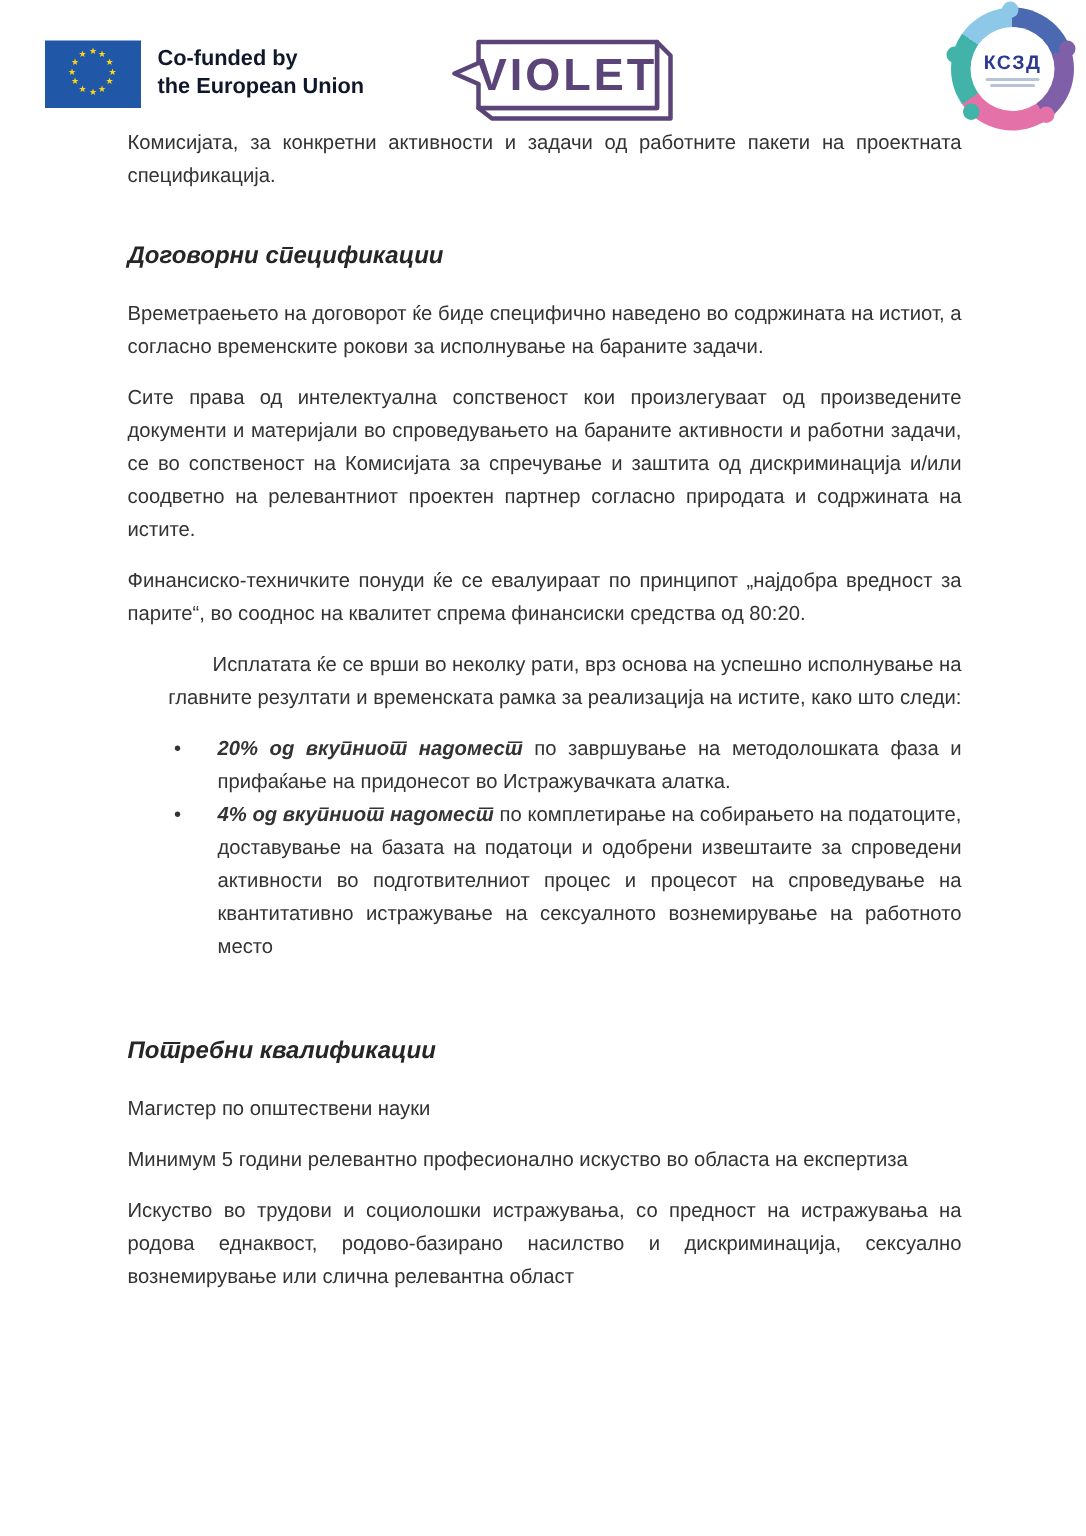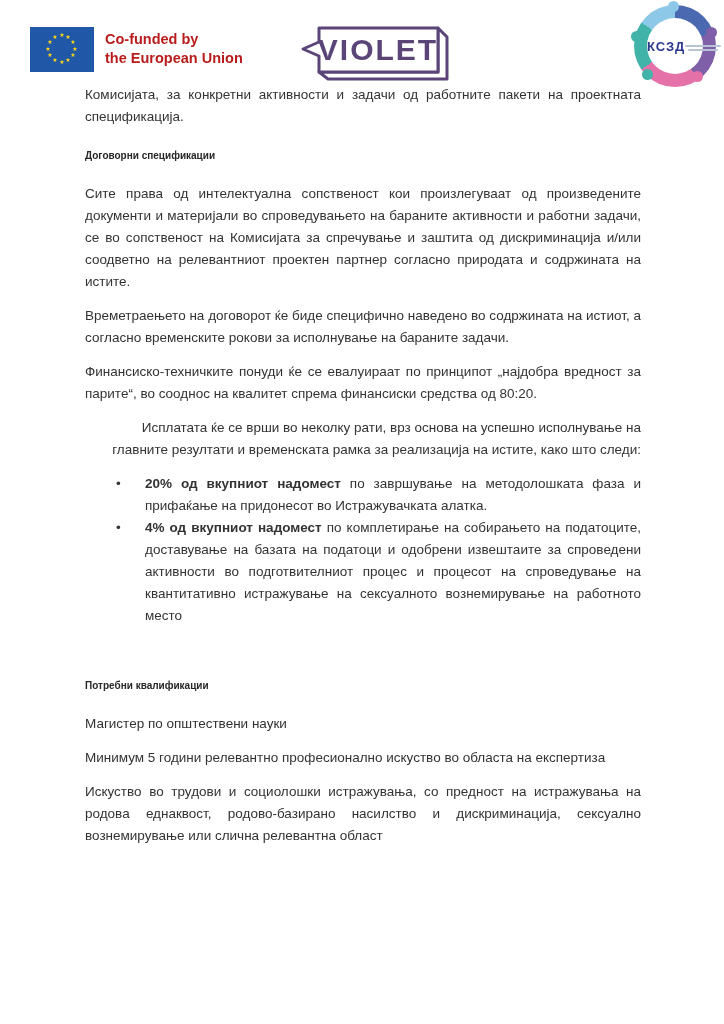--- a/index.html
+++ b/index.html
@@ -11,44 +11,44 @@
     color:#333333;
     overflow:hidden;
   }
 
   
   .header { position:absolute; left:0; top:0; width:724px; height:95px; }
 
   .eu-logo { position:absolute; left:30px; top:27px; display:flex; align-items:flex-start; }
   .eu-flag { position:relative; width:64px; height:45px; background:#2057A7; flex:0 0 auto; }
   .eu-star { position:absolute; width:6px; height:6px; line-height:6px; font-size:6px; text-align:center; color:#FFD617; }
-  .eu-text { margin-left:11px; padding-top:3px; color:#b91c1c; font-weight:bold; font-size:14.5px; line-height:19px; }
+  .eu-text { margin-left:11px; padding-top:3px; color:#0f172a; font-weight:bold; font-size:14.5px; line-height:19px; }
 
   .violet-logo { position:absolute; left:298px; top:16px; width:162px; height:74px; }
 
   .kszd { position:absolute; left:634px; top:5px; width:82px; height:82px; border-radius:50%;
     background:conic-gradient(#4a69b0 0deg 70deg, #7e5fa8 70deg 145deg, #e571a9 145deg 235deg, #41b3a9 235deg 305deg, #8dc8e8 305deg 360deg); }
   .kszd-inner { position:absolute; inset:13px; background:#ffffff; border-radius:50%;
-    display:flex; flex-direction:row; align-items:center; }
+    display:flex; flex-direction:column; align-items:center; justify-content:center; }
   .kszd-text { color:#2b3990; font-weight:bold; font-size:13px; letter-spacing:1px; }
   .kszd-sub { margin-top:3px; display:flex; flex-direction:column; align-items:center; gap:2px; }
   .kszd-sub i { display:block; height:2px; background:#b9c3d6; border-radius:1px; }
   .kszd-sub .l1 { width:36px; } .kszd-sub .l2 { width:30px; }
   .kszd-bump { position:absolute; width:11px; height:11px; border-radius:50%; }
 
   
   .content { position:absolute; left:85px; top:84px; width:556px; font-size:13.5px; line-height:22px; }
   .content p { margin:0 0 12px 0; text-align:justify; }
   .content p.left { text-align:right; }
-  .content h2 { margin:17px 0 16px 0; font-size:10px; line-height:22px; font-weight:bold; color:#262626; }
+  .content h2 { margin:32px 0 16px 0; font-size:16px; line-height:22px; font-weight:bold; color:#262626;font-style:italic; }
   .content h2.big-gap { margin-top:48px; }
   .content ul { margin:6px 0 12px 0; padding:0 0 0 60px; list-style:none; }
   .content li { position:relative; text-align:justify; margin:0; }
   .content li::before { content:"•"; position:absolute; left:-29px; top:0; font-size:13.5px; }
-  .b { font-weight:bold; }
+  .b { font-weight:bold;font-style:italic; }
 </style>
 </head>
 <body>
 
 <div class="page">
 
   <div class="header">
 
     <div class="eu-logo">
       <div class="eu-flag">
@@ -96,23 +96,23 @@
 
   </div>
 
   <div class="content">
 
     <p>Комисијата, за конкретни активности и задачи од работните пакети на проектната спецификација.</p>
 
     <h2>Договорни спецификации</h2>
 
 
+    <p>Времетраењето на договорот ќе биде специфично наведено во содржината на истиот, а согласно временските рокови за исполнување на бараните задачи.</p>
+
     <p>Сите права од интелектуална сопственост кои произлегуваат од произведените документи и материјали во спроведувањето на бараните активности и работни задачи, се во сопственост на Комисијата за спречување и заштита од дискриминација и/или соодветно на релевантниот проектен партнер согласно природата и содржината на истите.</p>
-
-    <p>Времетраењето на договорот ќе биде специфично наведено во содржината на истиот, а согласно временските рокови за исполнување на бараните задачи.</p>
 
     <p>Финансиско-техничките понуди ќе се евалуираат по принципот „најдобра вредност за парите“, во сооднос на квалитет спрема финансиски средства од 80:20.</p>
 
 
     <p class="left">Исплатата ќе се врши во неколку рати, врз основа на успешно исполнување на главните резултати и временската рамка за реализација на истите, како што следи:</p>
 
     <ul>
       <li><span class="b">20% од вкупниот надомест</span><span> по завршување на методолошката фаза и прифаќање на придонесот во Истражувачката алатка.</span></li>
       <li><span class="b">4% од вкупниот надомест</span><span> по комплетирање на собирањето на податоците, доставување на базата на податоци и одобрени извештаите за спроведени активности во подготвителниот процес и процесот на спроведување на квантитативно истражување на сексуалното вознемирување на работното место</span></li>
     </ul>

